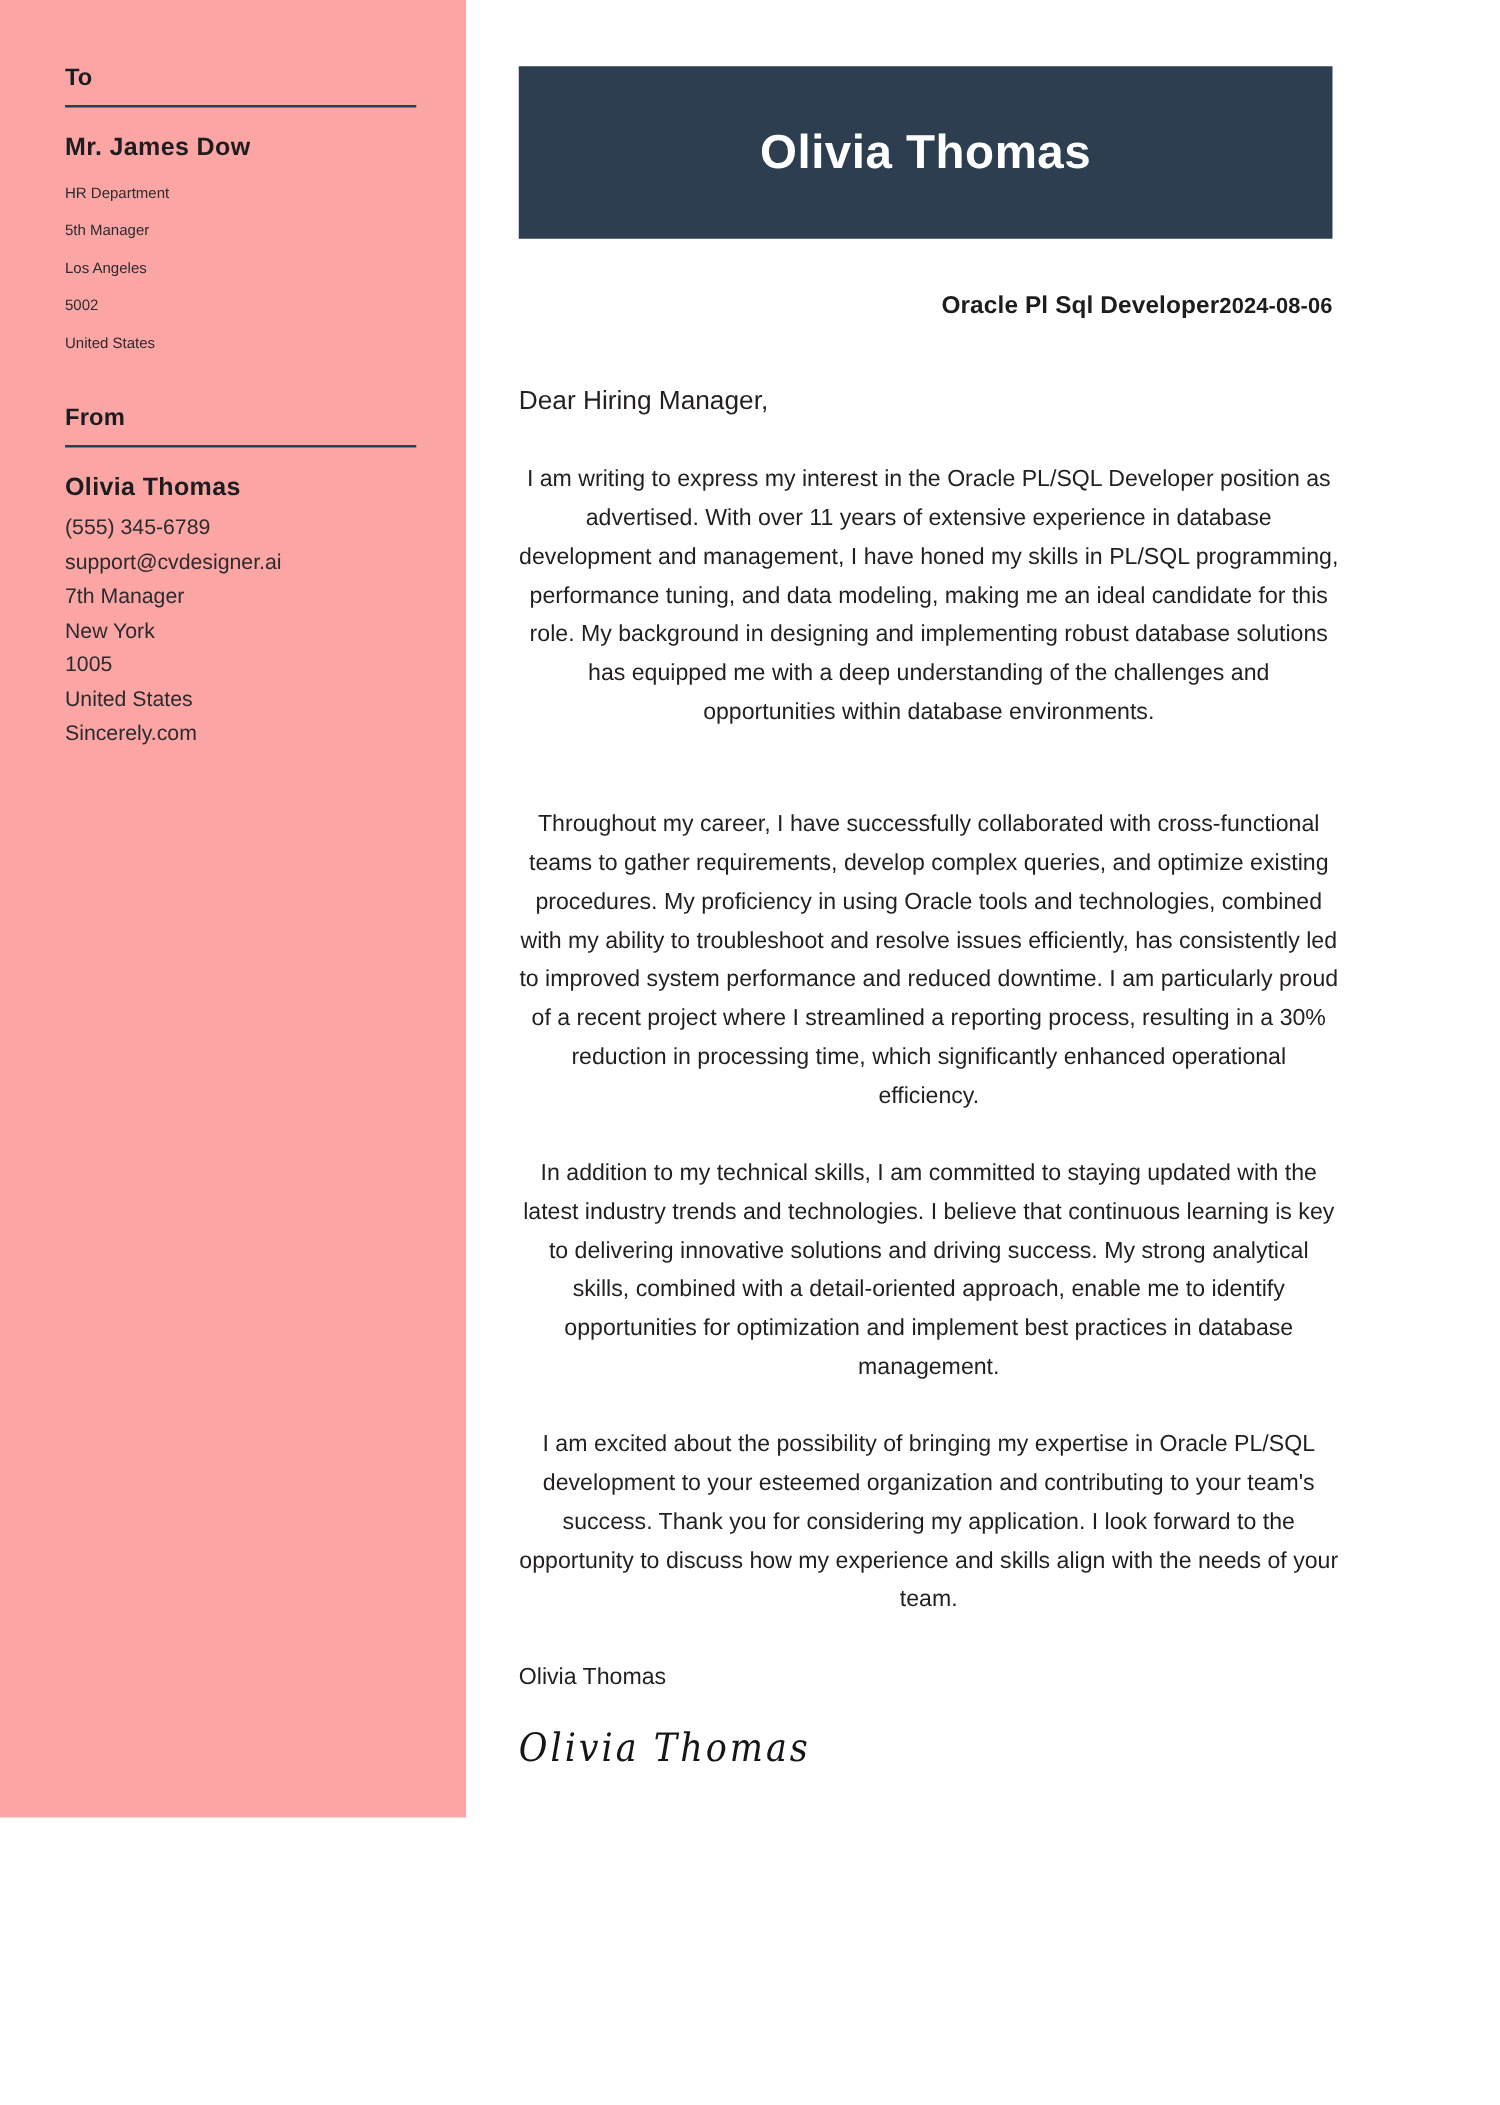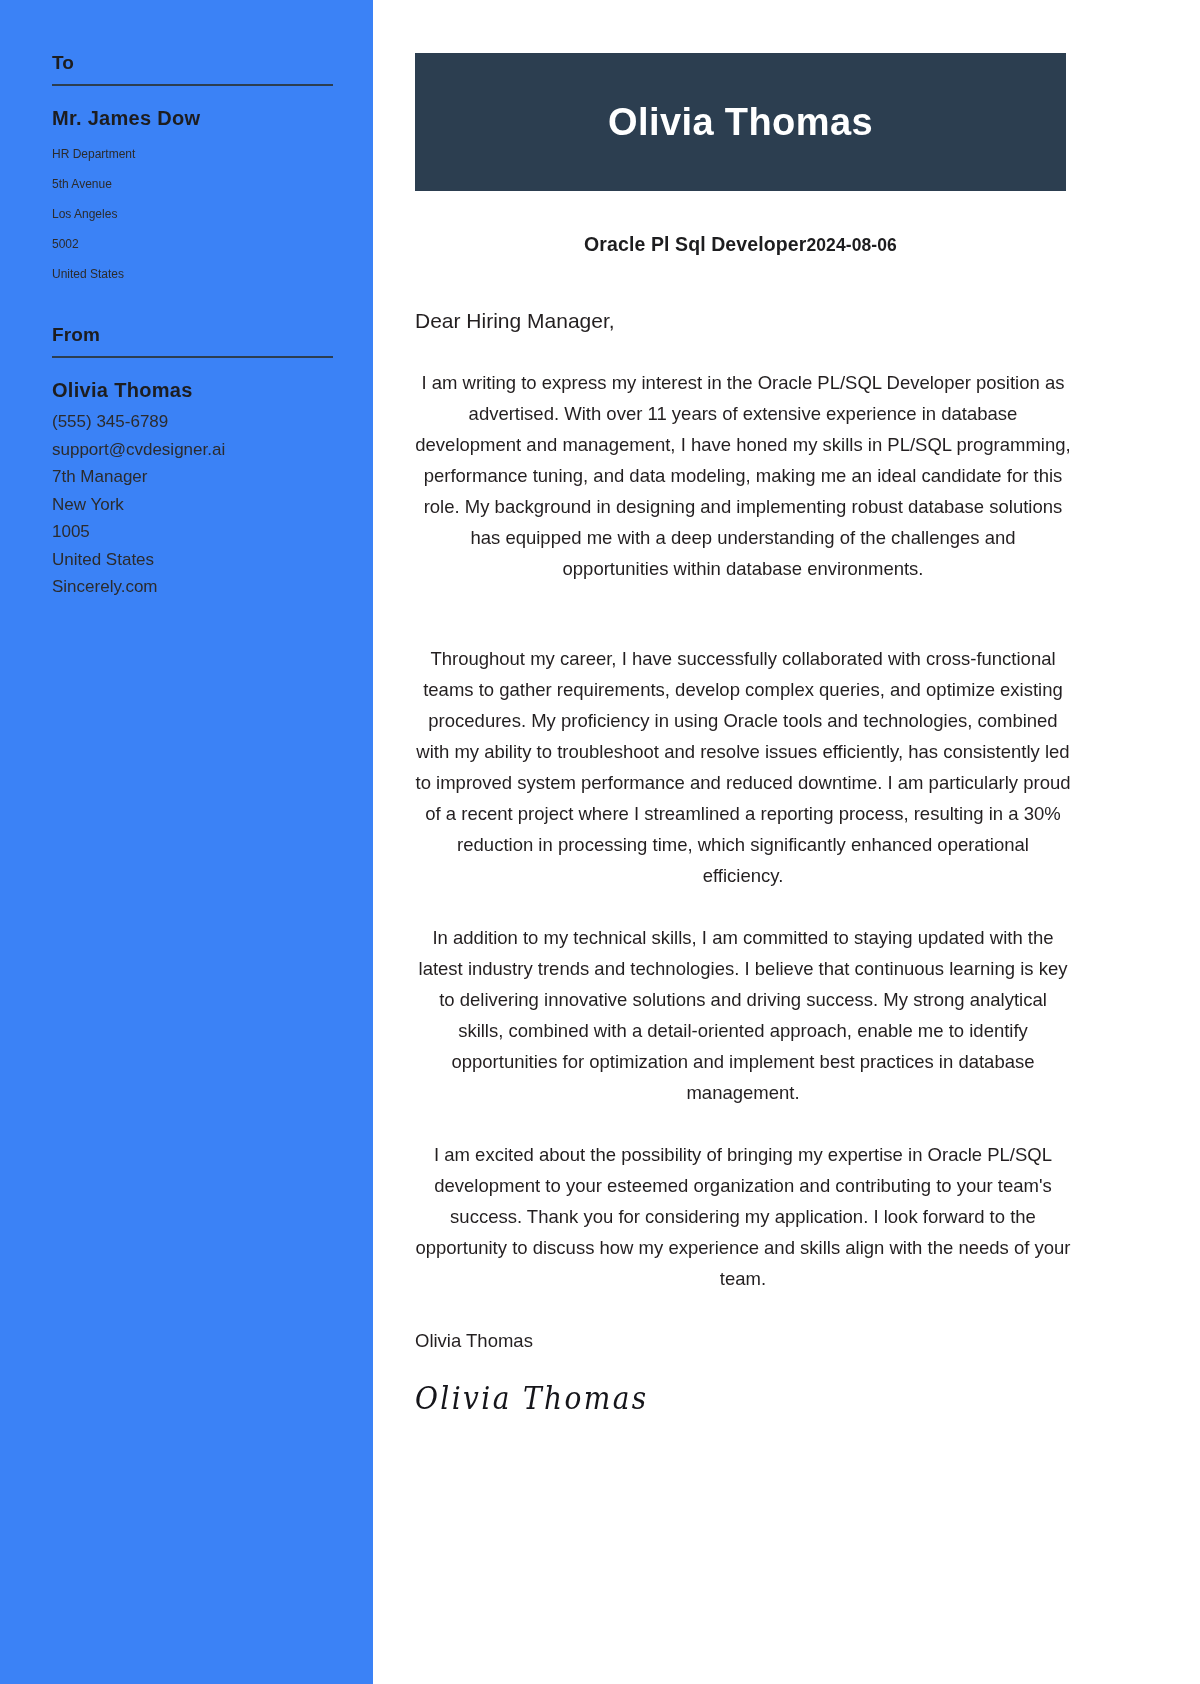--- a/index.html
+++ b/index.html
@@ -14,22 +14,22 @@
     background: #ffffff;
     color: #231f20;
     display: flex;
     overflow: hidden;
   }
 
   
   .sidebar {
     width: 373px;
     min-width: 373px;
-    height: 1684px;
-    background: #3b82f6;
+    height: 1454px;
+    background: #fca5a5;
     padding: 52px 40px 0 52px;
   }
 
   .block { margin-bottom: 0; }
 
   .block-heading {
     font-size: 19px;
     font-weight: bold;
     color: #1d1d1f;
     letter-spacing: 0.1px;
@@ -100,21 +100,21 @@
     letter-spacing: 0.4px;
   }
 
   .meta-row {
     position: absolute;
     left: 42px;
     top: 233px;
     width: 651px;
     display: flex;
     align-items: baseline;
-    justify-content: center;
+    justify-content: flex-end;
   }
 
   .job-title {
     font-size: 19.5px;
     font-weight: bold;
     color: #1d1d1f;
     letter-spacing: 0.1px;
   }
 
   .letter-date {
@@ -174,21 +174,21 @@
 </head>
 <body>
 
 <aside class="sidebar">
 
   <section class="block">
     <div class="block-heading">To</div>
     <div class="block-rule"></div>
     <div class="recipient-name">Mr. James Dow</div>
     <div class="addr-line">HR Department</div>
-    <div class="addr-line">5th Avenue</div>
+    <div class="addr-line">5th Manager</div>
     <div class="addr-line">Los Angeles</div>
     <div class="addr-line">5002</div>
     <div class="addr-line">United States</div>
   </section>
 
   <section class="block from-block">
     <div class="block-heading">From</div>
     <div class="block-rule"></div>
     <div class="sender-name">Olivia Thomas</div>
     <div class="addr-line">(555) 345-6789</div>

